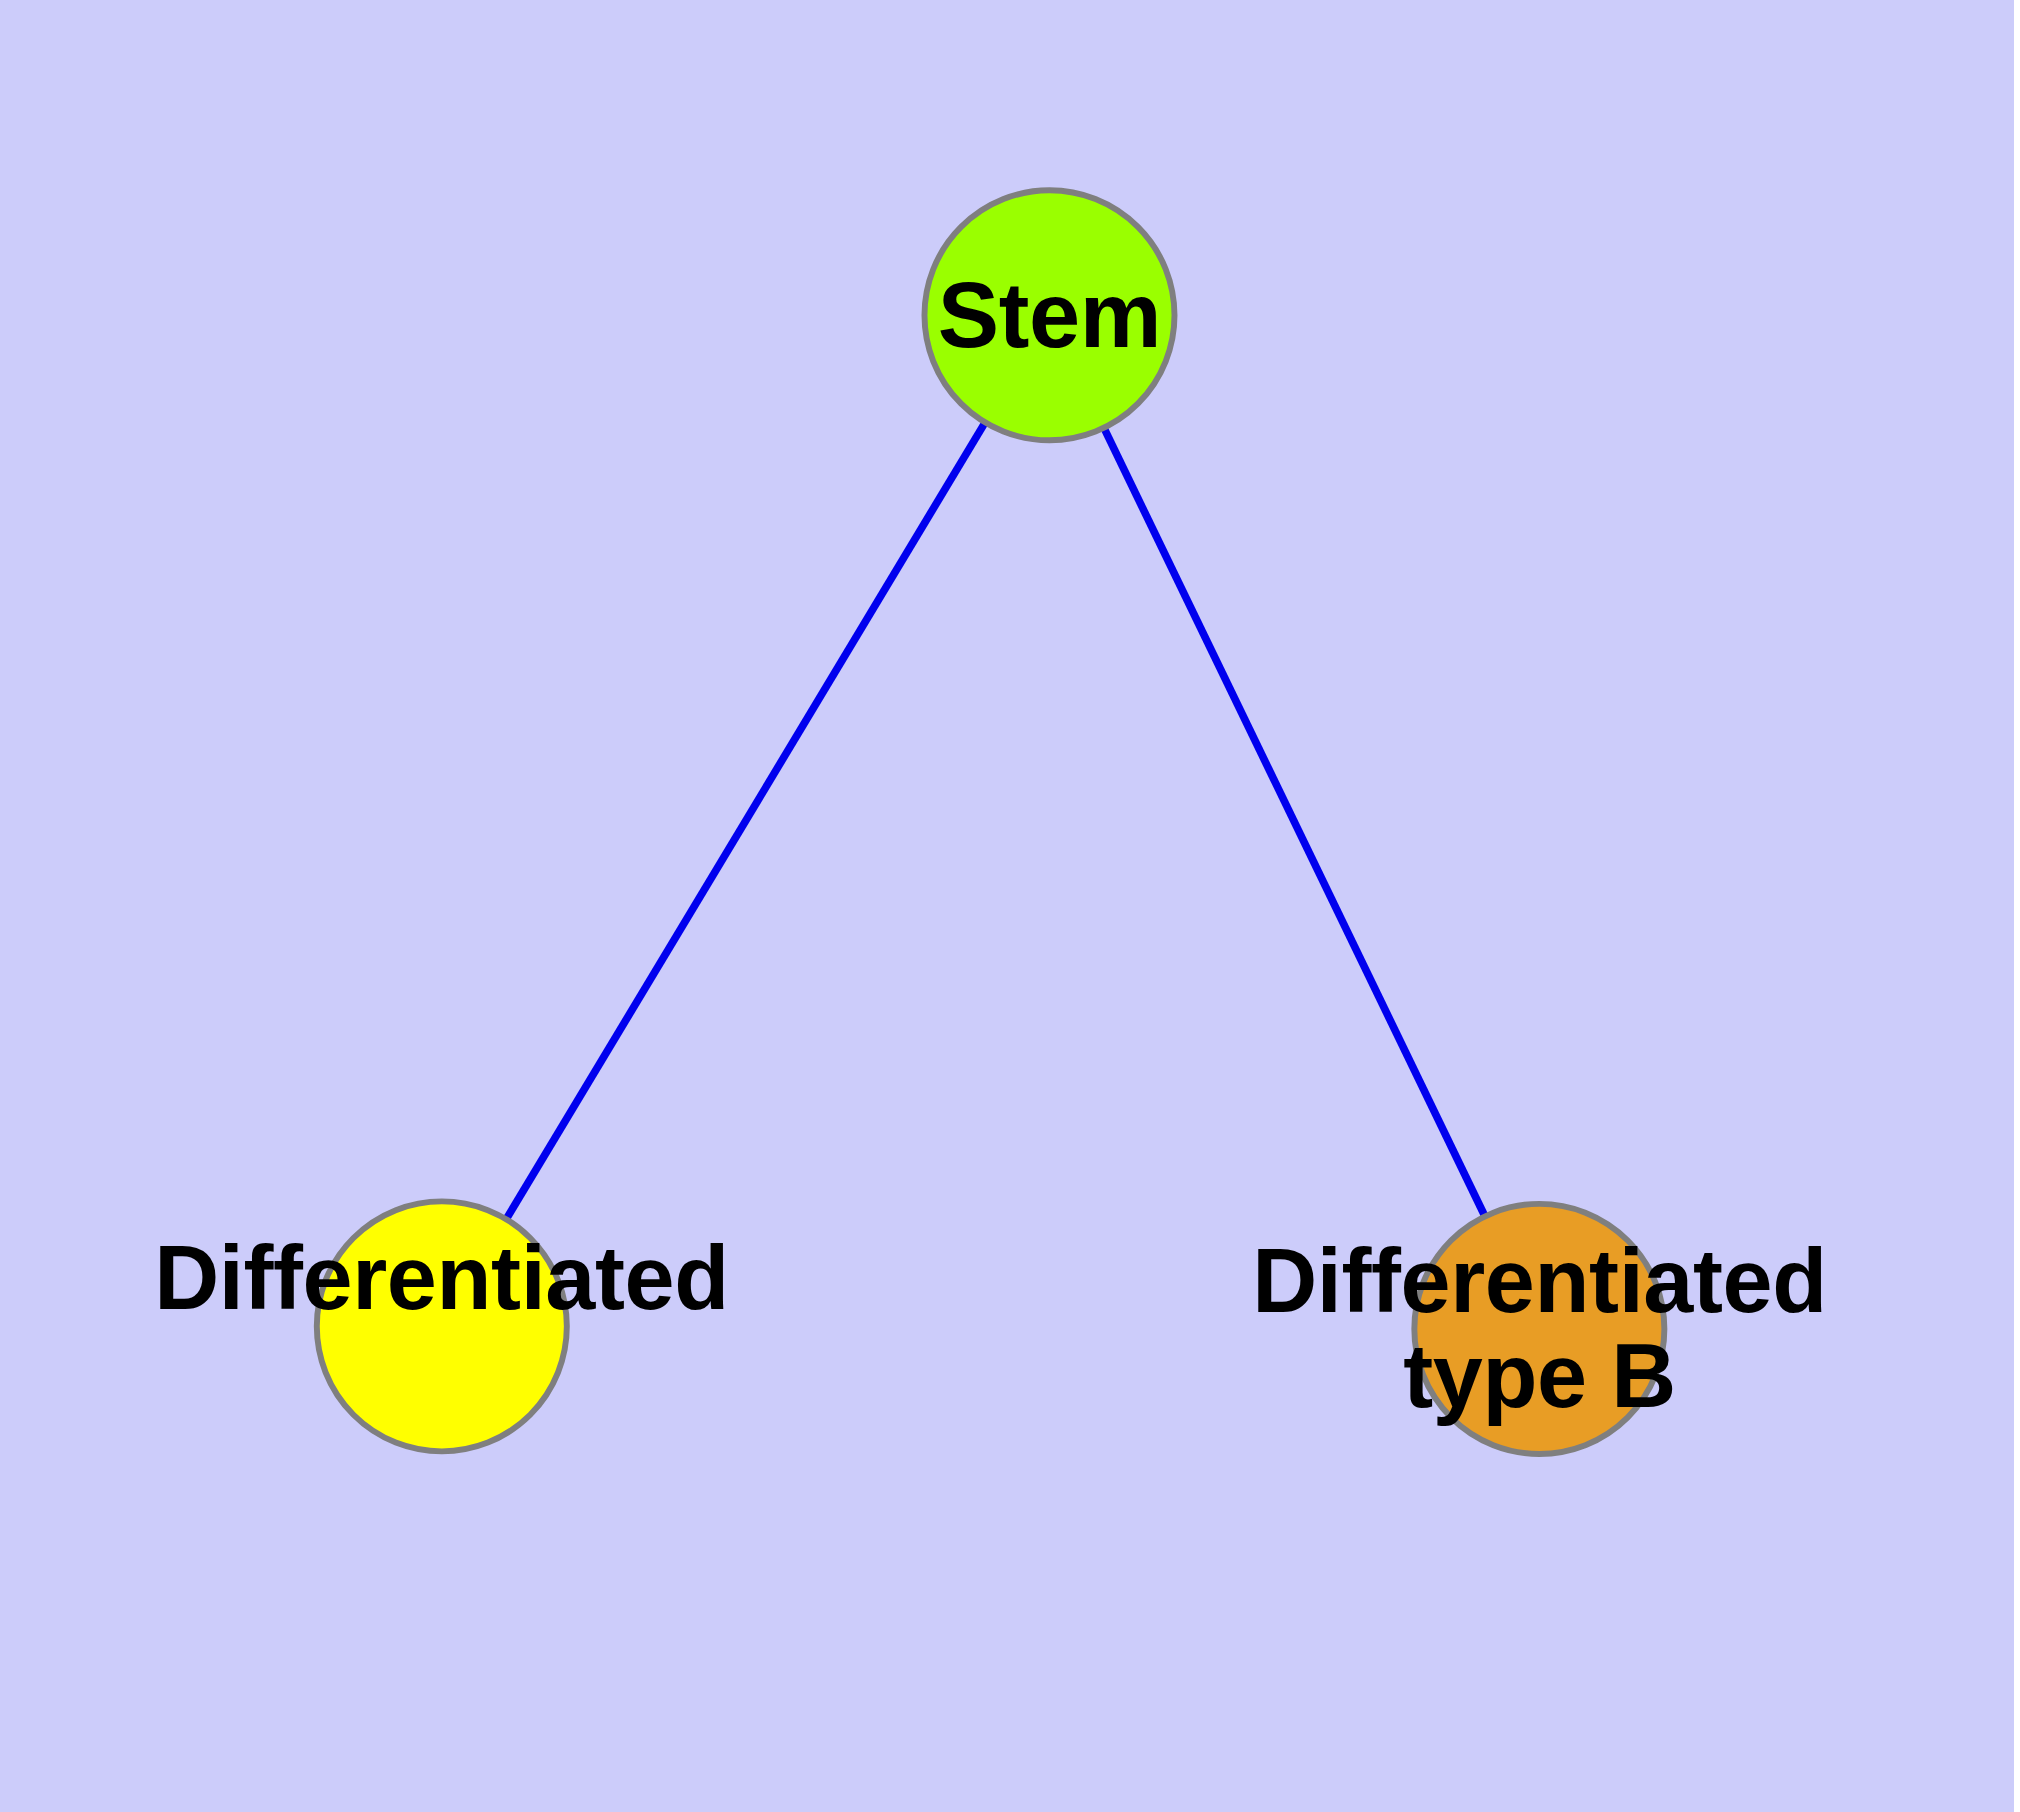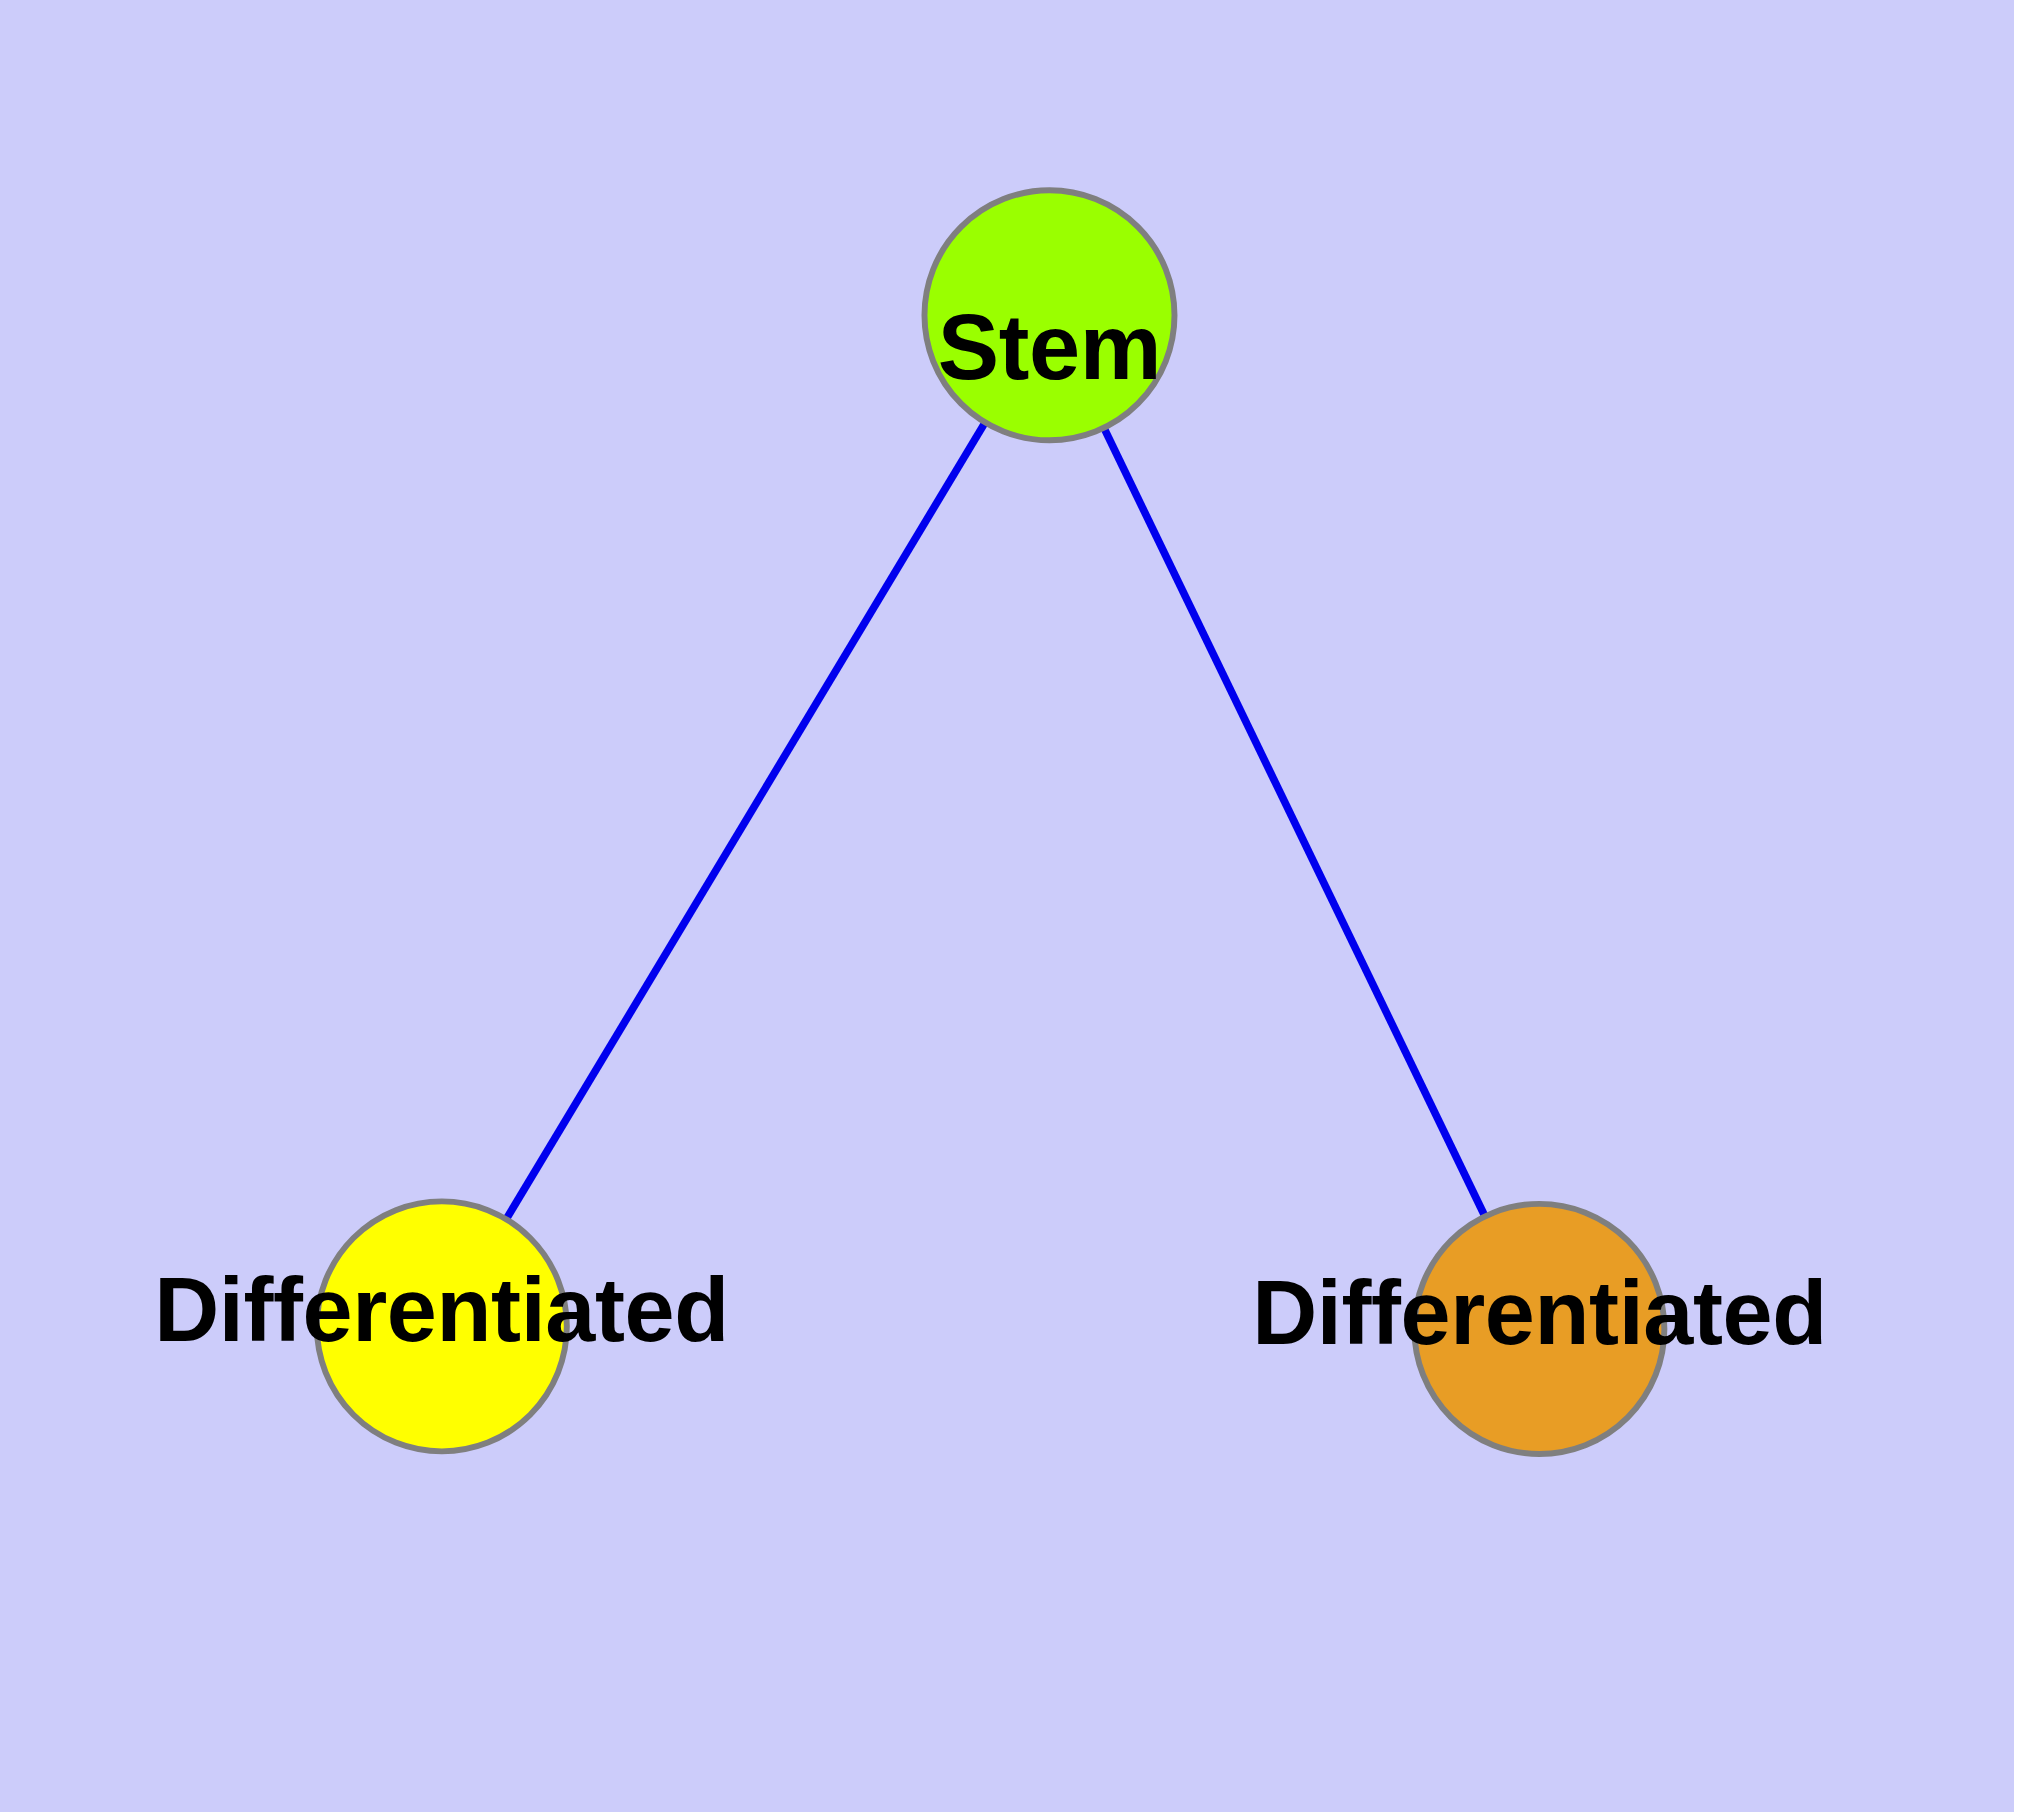--- a/index.html
+++ b/index.html
@@ -34,21 +34,20 @@
   }
   .node-label {
     position: absolute;
     text-align: center;
     color: #000000;
     font-weight: bold;
     line-height: 1.06;
     white-space: pre;
     pointer-events: none;
     letter-spacing: -0.4px;
-    margin-top: 32px;
   }
   #label-stem {
     font-size: 92px;
     width: 763px;
     left: 668px;
     top: 259px;
   }
   #label-type-a {
     font-size: 90px;
     width: 1017px;
@@ -80,16 +79,16 @@
       <circle id="node-diff-a" cx="521" cy="1565" r="147.5" fill="#ffff00" stroke="#7f7f7f" stroke-width="7"></circle>
       <circle id="node-diff-b" cx="1816" cy="1568" r="147.5" fill="#e89d25" stroke="#7f7f7f" stroke-width="7"></circle>
       <circle id="node-stem" cx="1238" cy="372" r="147.5" fill="#9aff00" stroke="#7f7f7f" stroke-width="7"></circle>
     </g>
   </svg>
 
   <div class="node-label" id="label-stem" style="color: rgb(0, 0, 0); left: 668px; top: 267px;">Stem</div>
 
   <div class="node-label" id="label-type-a" style="color: rgb(0, 0, 0); left: -67px; top: 1231px;"><span>Differentiated</span><br></div>
 
-  <div class="node-label" id="label-type-b" style="color: rgb(0, 0, 0); left: 1031px; top: 1234px;"><span>Differentiated</span><br></div>
+  <div class="node-label" id="label-type-b" style="color: rgb(0, 0, 0); left: 1031px; top: 1234px;"><span>Differentiated</span><br><span>type B</span></div>
 
 </div>
 
 
 </body></html>

